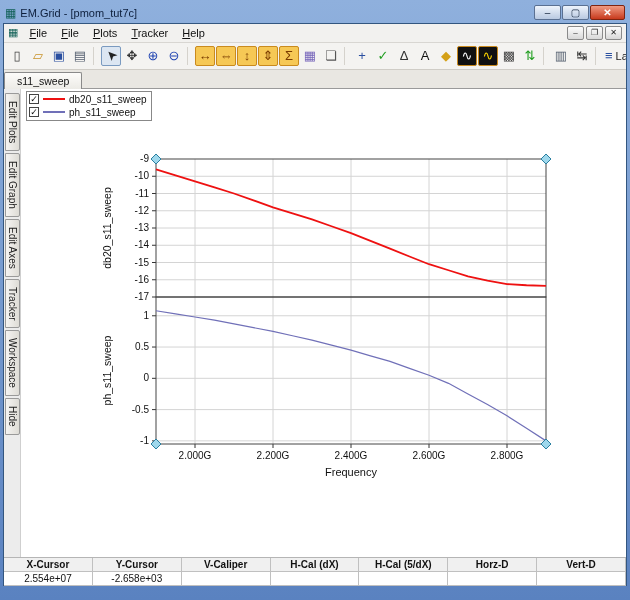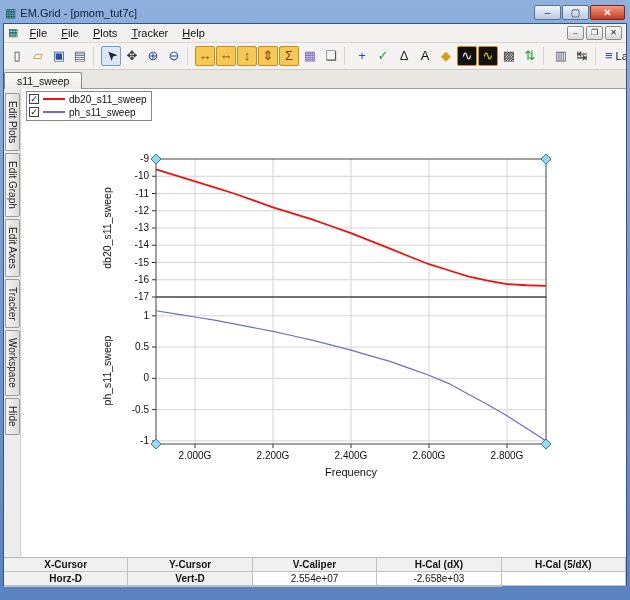--- a/index.html
+++ b/index.html
@@ -102,21 +102,21 @@
   .legend-row { display:flex; align-items:center; gap:4px; height:13px; }
   .legend-check {
     width:10px; height:10px; border:1px solid #444; background:#fff;
     font-size:9px; line-height:9px; text-align:center; color:#111;
   }
   .legend-line { width:22px; height:0; border-top:2px solid; }
   .legend-label { font-size:10px; color:#111; white-space:nowrap; }
   
   .cursor-table {
     height:28px; background:#f7f7f7; border-top:1px solid #b5b5b5;
-    display:grid; grid-template-columns:repeat(5,1fr); grid-template-rows:14px 14px;
+    display:grid; grid-template-columns:repeat(7,1fr); grid-template-rows:14px 14px;
     grid-auto-flow:row;
   }
   .ct-cell {
     border-right:1px solid #c0c0c0; border-bottom:1px solid #c0c0c0;
     font-size:10px; display:flex; align-items:center; justify-content:center;
     color:#111; overflow:hidden; white-space:nowrap;
   }
   .ct-head { font-weight:bold; background:#f0f0f0; }
   .ct-val { background:#ffffff; }
   .bottom-frame { height:14px; }

